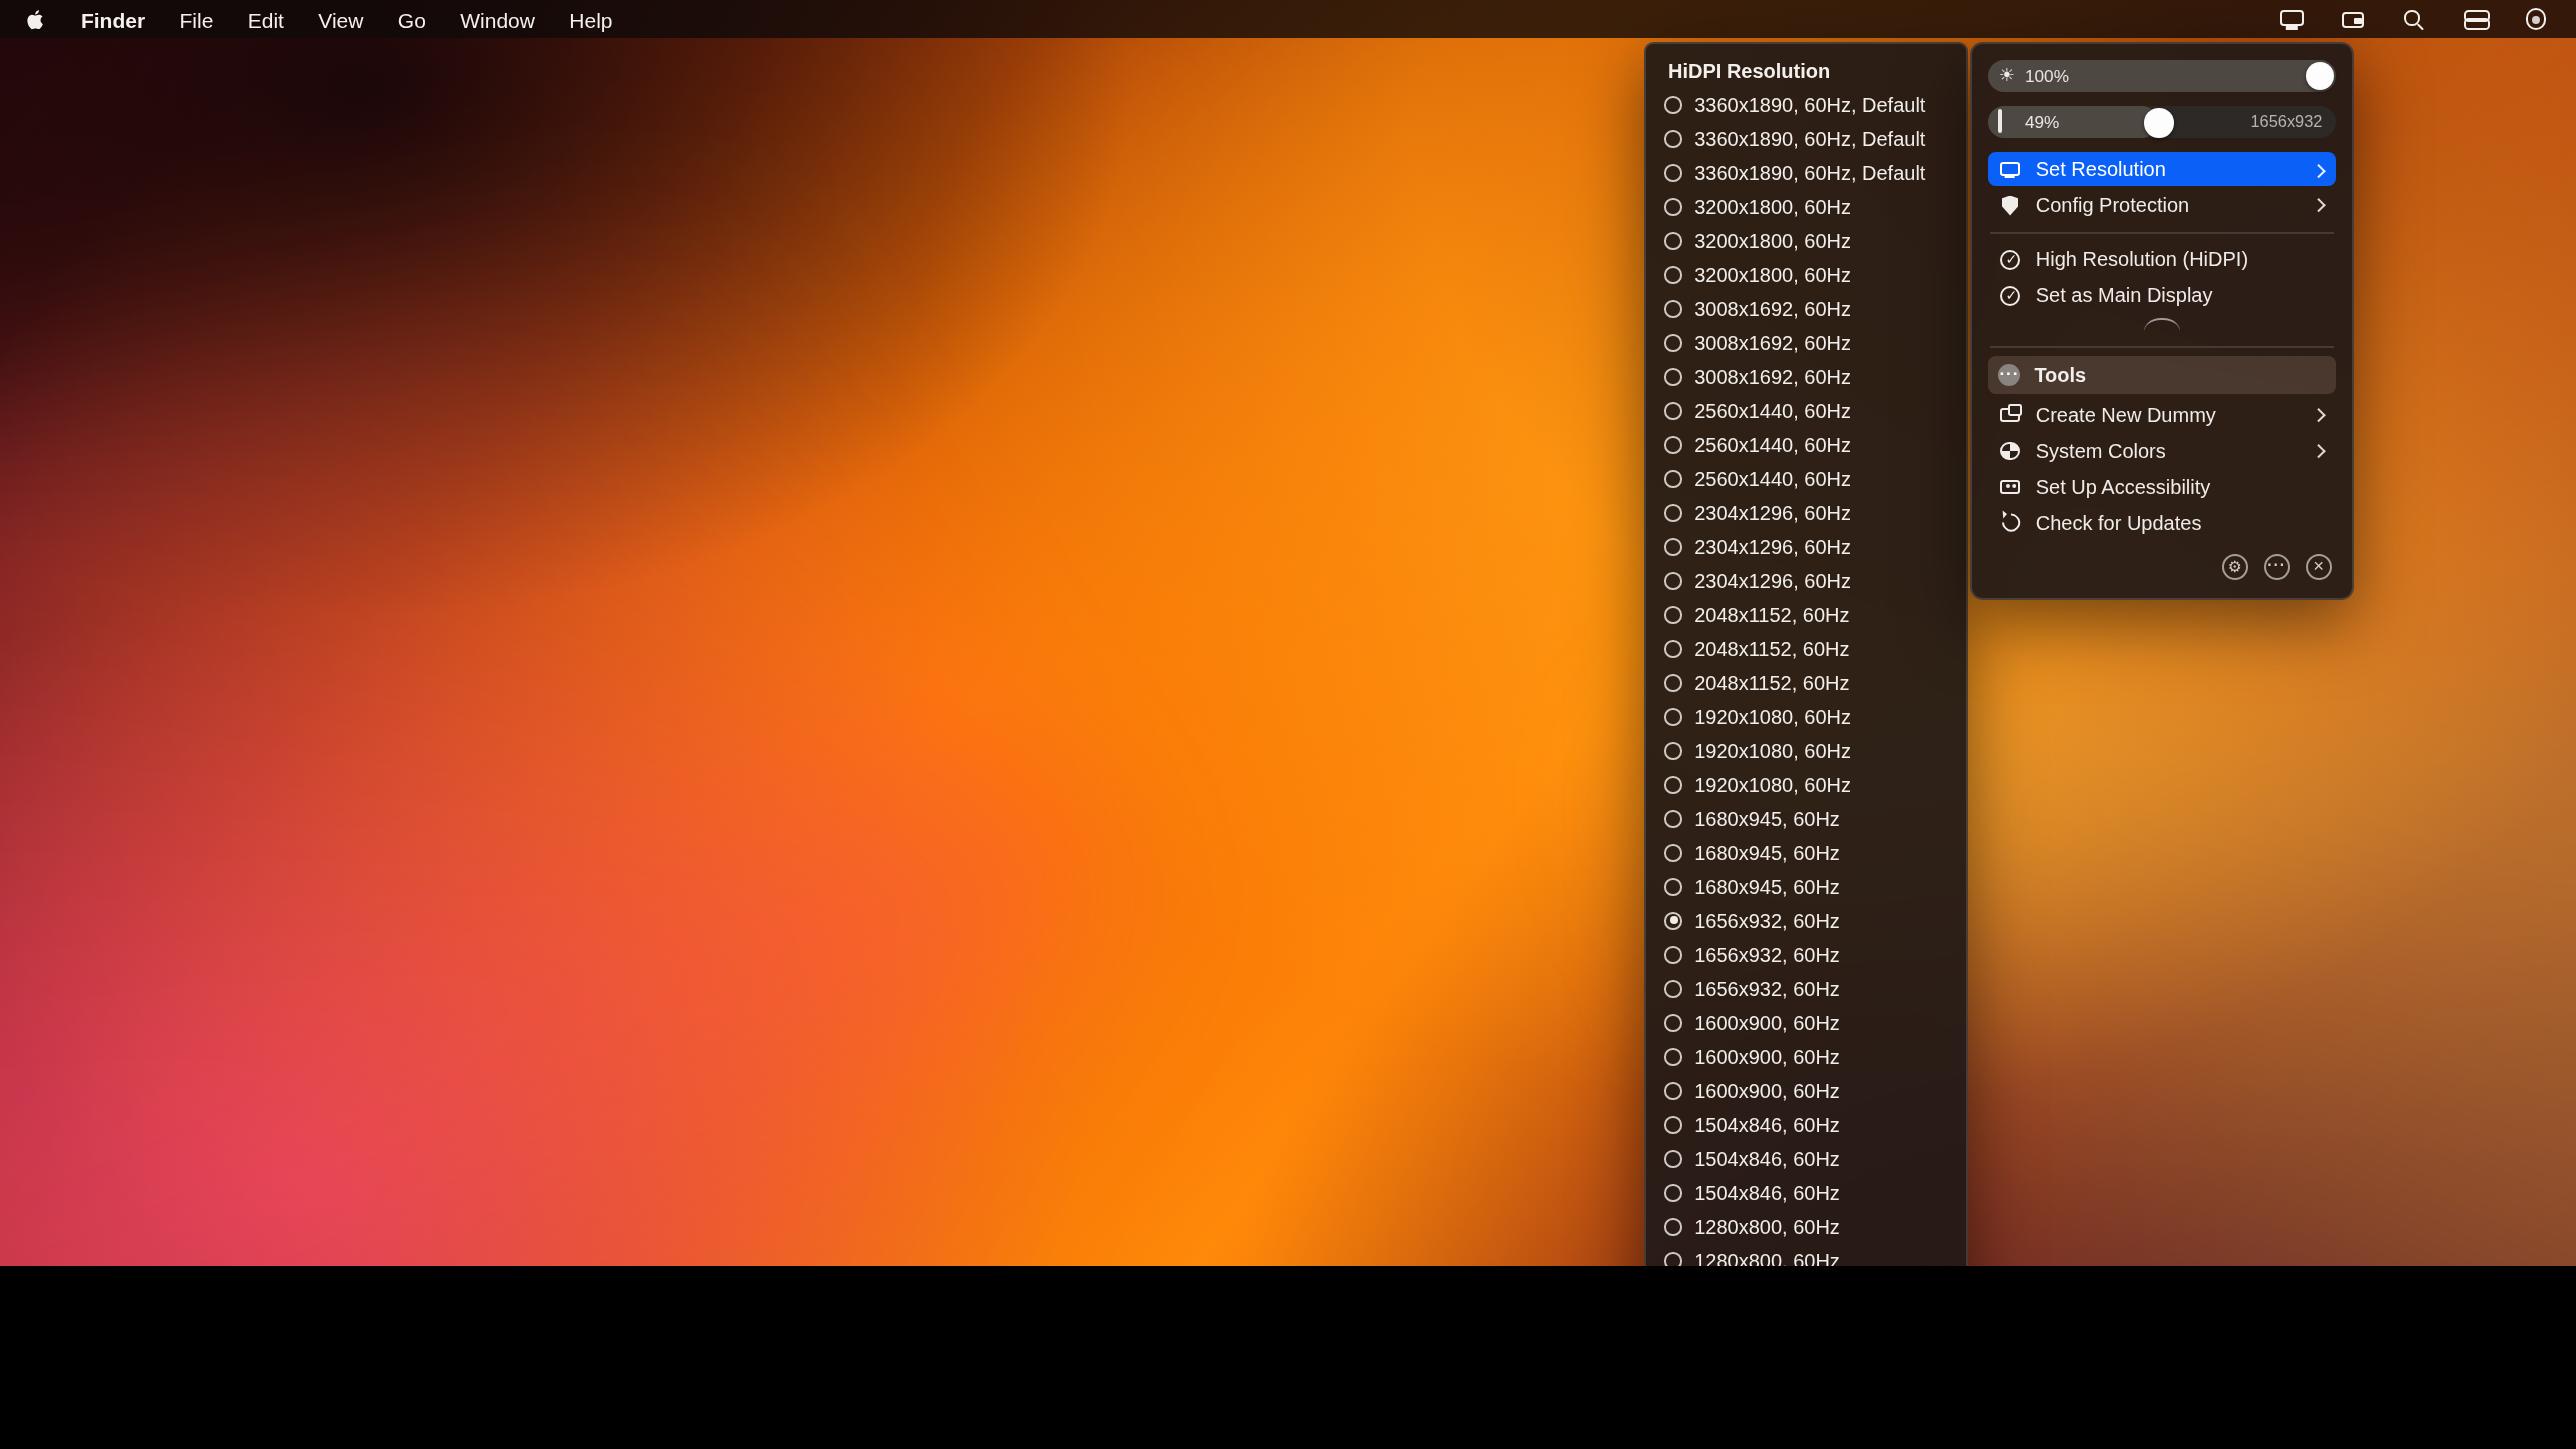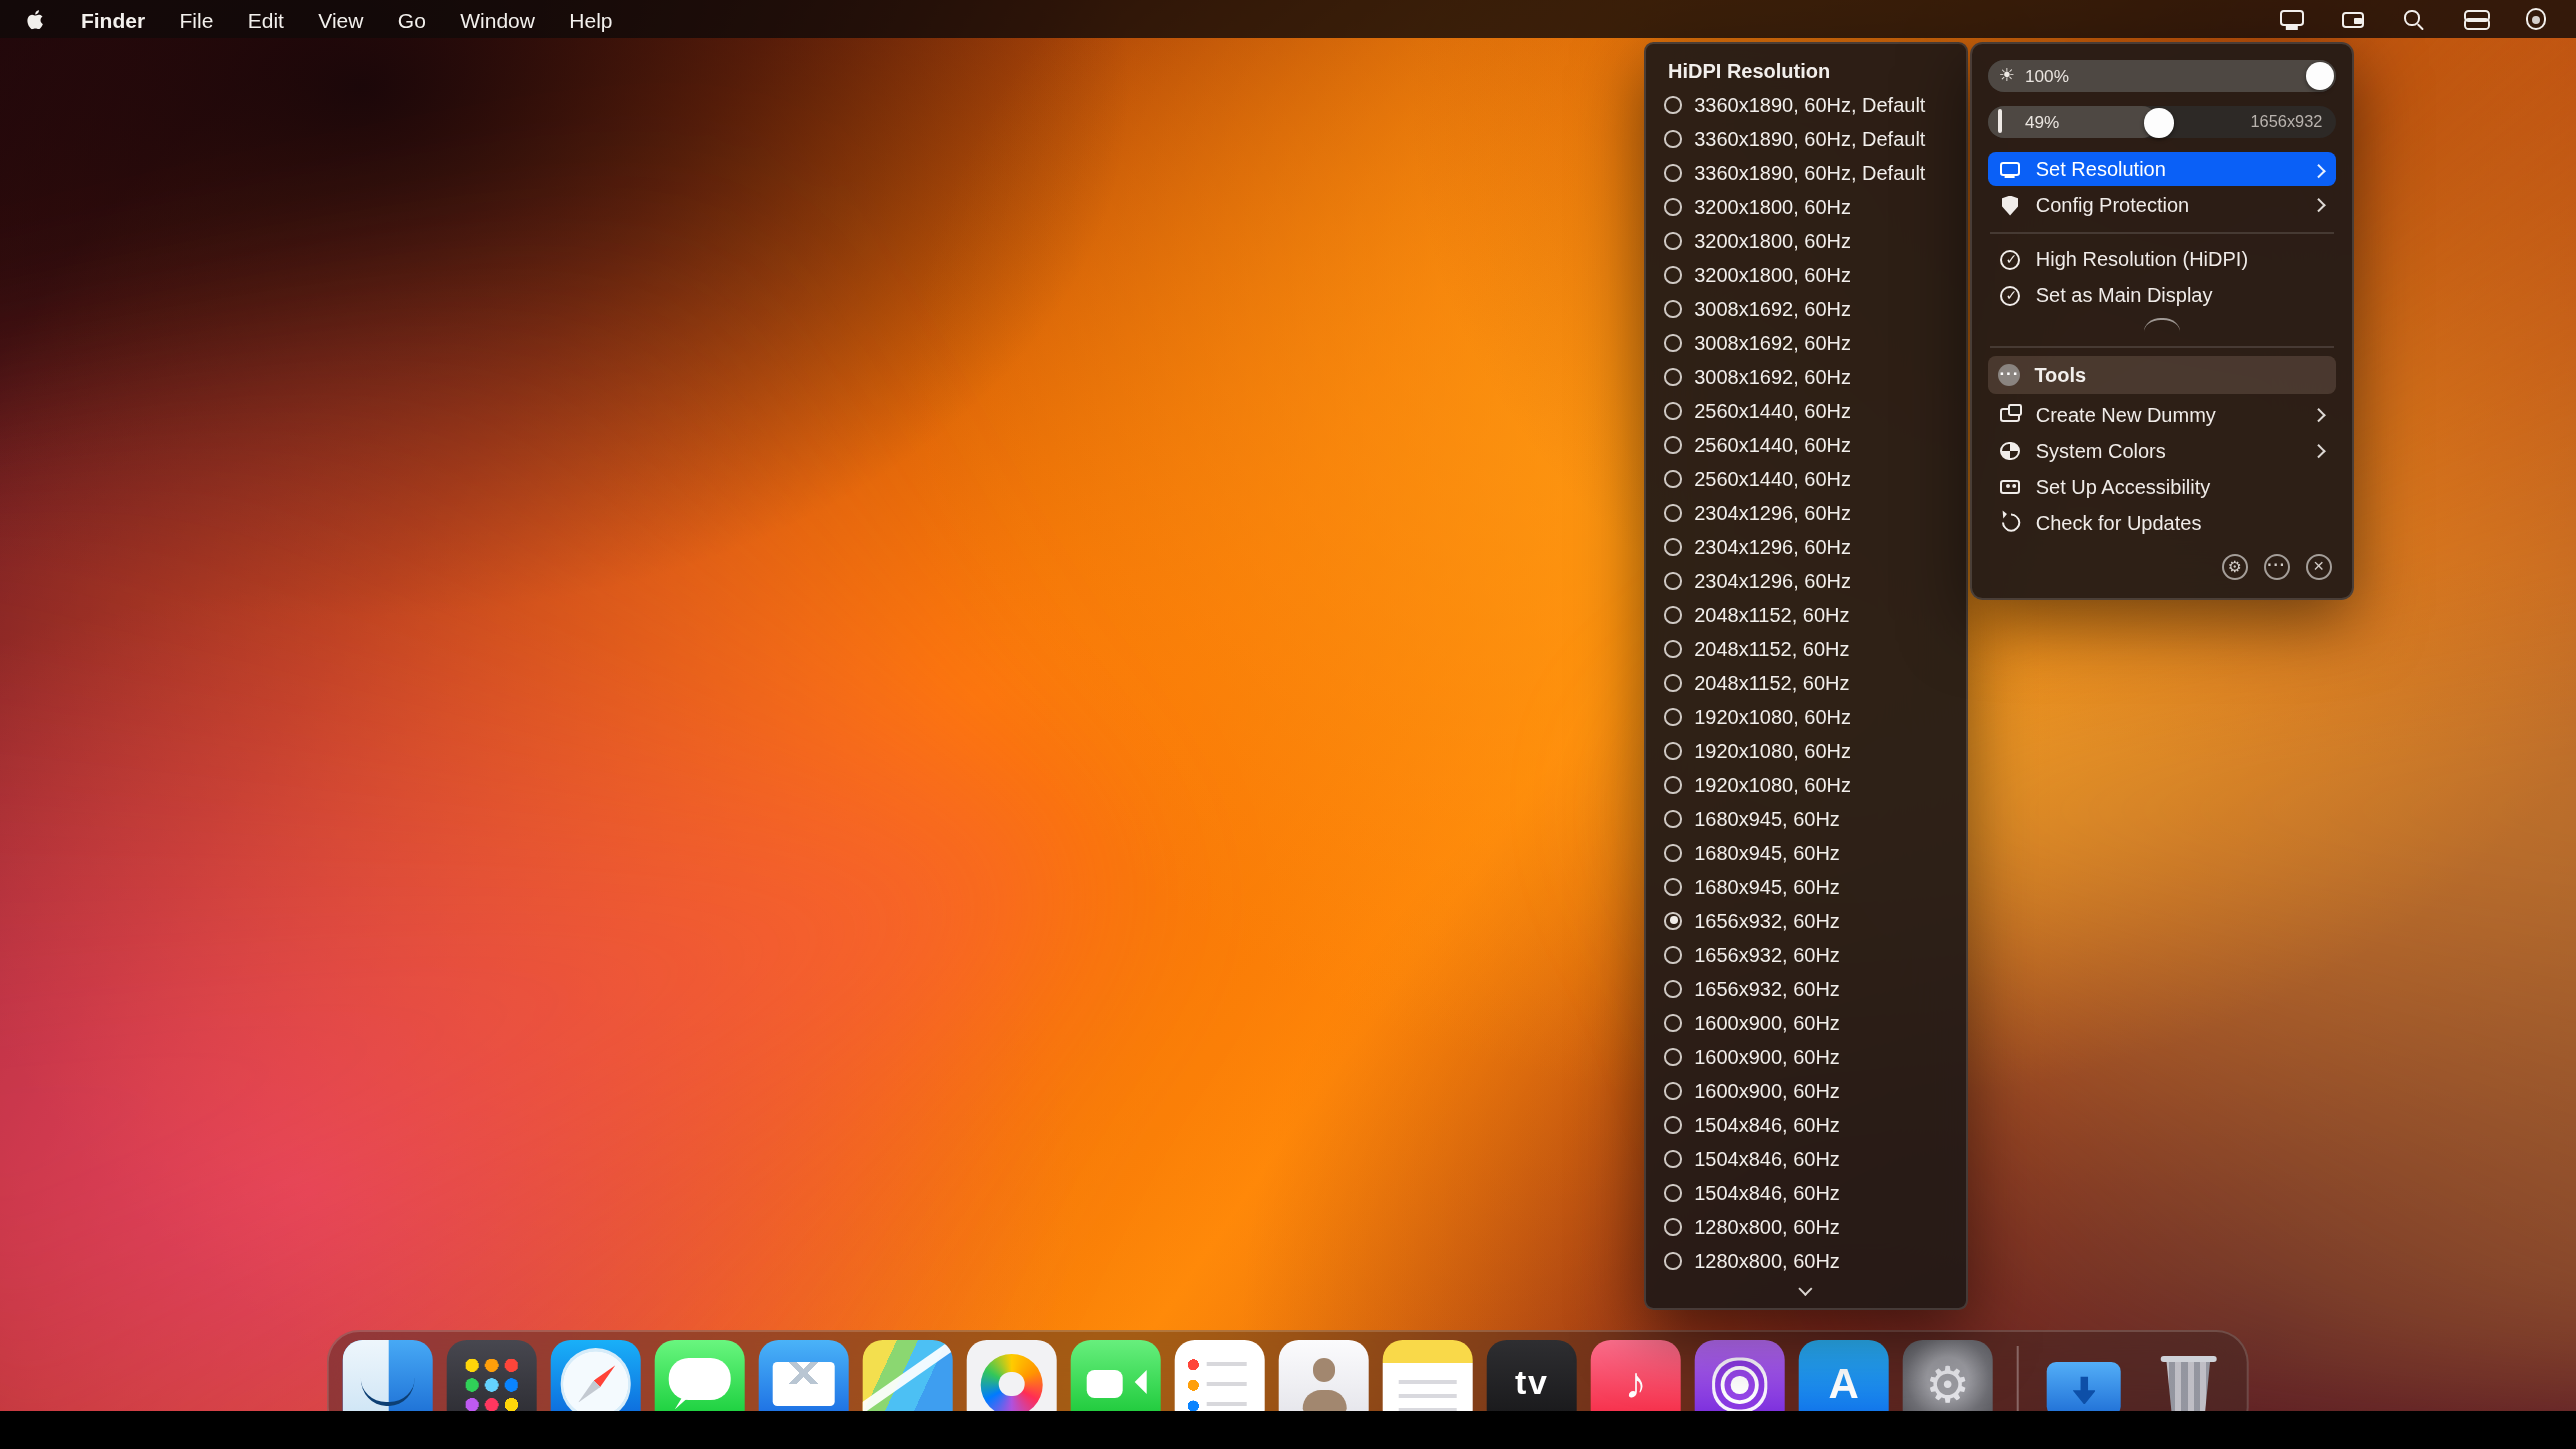--- a/index.html
+++ b/index.html
@@ -1,18 +1,18 @@
 <!DOCTYPE html>
 <html style="--accent: #0a60f7;font-size:12.4px"><head>
 <meta charset="utf-8">
 <style>
   * { margin:0; padding:0; box-sizing:border-box; }
   html,body { width:2576px; height:1450px; background:#000; overflow:hidden; }
   body { font-family:"Liberation Sans","DejaVu Sans",sans-serif; }
-  .stage { position:relative; width:2576px; height:1411px; overflow:hidden; }
+  .stage { position:relative; width:2576px; height:1266px; overflow:hidden; }
   .scale { position:absolute; left:0; top:0; width:1288px; height:725px; transform:scale(2); transform-origin:0 0; }
 
   
   .wallpaper { position:absolute; inset:0; overflow:hidden;
     background:
       radial-gradient(700px 482px at 14% 6%, rgba(24,6,9,.95) 0%, rgba(24,6,9,0) 55%),
       radial-gradient(778px 591px at 88% 8%, rgba(160,52,8,.75) 0%, rgba(160,52,8,0) 55%),
       radial-gradient(817px 638px at 70% 28%, rgba(255,158,20,.9) 0%, rgba(255,158,20,0) 55%),
       radial-gradient(894px 700px at 38% 48%, rgba(255,124,6,.95) 0%, rgba(255,124,6,0) 60%),
       radial-gradient(700px 544px at 12% 82%, rgba(222,62,110,.8) 0%, rgba(222,62,110,0) 55%),

